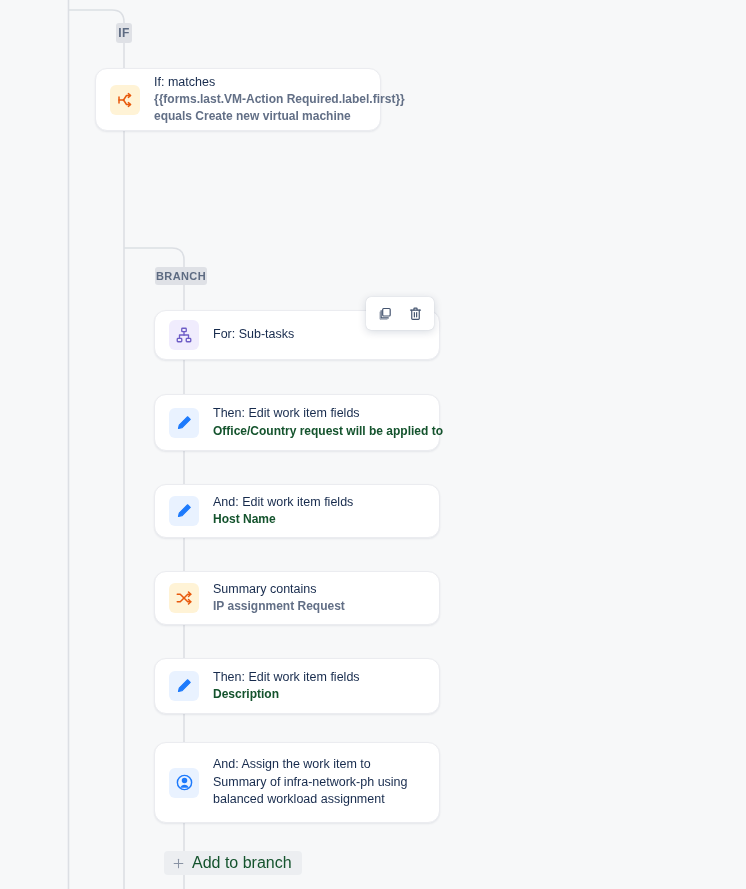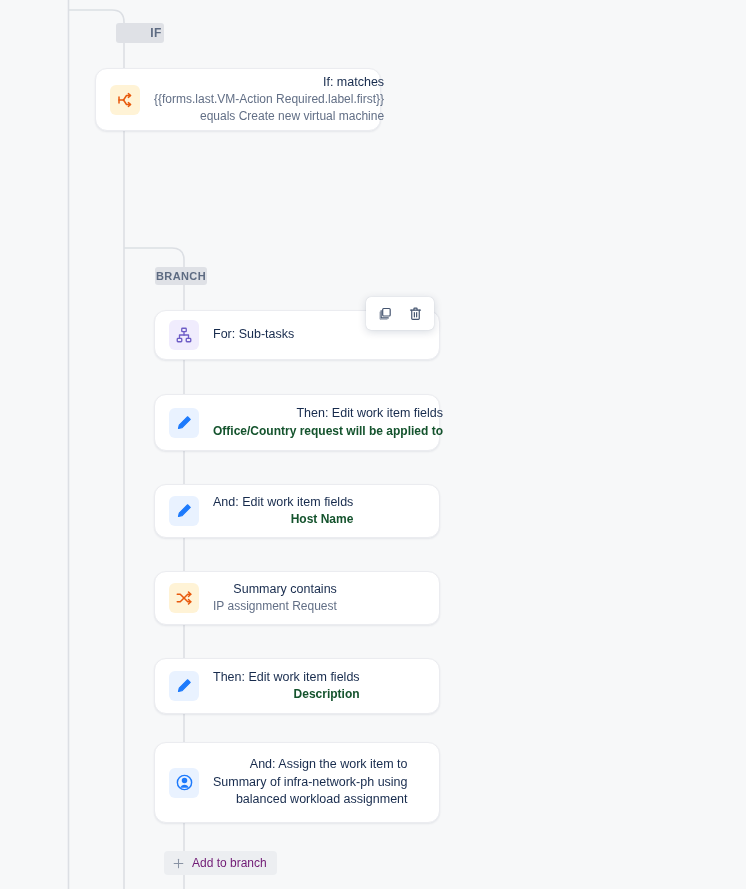--- a/index.html
+++ b/index.html
@@ -45,21 +45,20 @@
     align-items: center;
     justify-content: center;
     font-family: "Liberation Sans", sans-serif;
   }
   .badge-if {
     left: 116px;
     top: 23px;
     width: 16px;
     height: 20px;
     font-size: 12px;
-    padding-left: 32px;
   }
   .badge-branch {
     left: 155px;
     top: 267px;
     width: 52px;
     height: 18px;
     font-size: 11px;
   }
 
   
@@ -87,32 +86,31 @@
   }
   .icon-box.blue   { background: #e9f2ff; }
   .icon-box.orange { background: #fff3d6; }
   .icon-box.purple { background: #f0ecfd; }
 
   .card-text {
     display: flex;
     flex-direction: column;
     justify-content: center;
     line-height: 1.42;
-    text-align: right;
   }
   .card-title {
     font-size: 12.5px;
     color: #172b4d;
     font-weight: 400;
     white-space: nowrap;
   }
   .card-sub {
     font-size: 12px;
     color: #44546f;
-    font-weight: 400;
+    font-weight: 700;
     white-space: nowrap;
   }
   .card-sub.bold {
     font-weight: 700;
     color: #14532d;
   }
   .card-sub.muted {
     color: #626f86;
   }
 
@@ -169,22 +167,22 @@
   }
   #add-to-branch .plus {
     width: 14px;
     height: 14px;
     margin-right: 7px;
     display: flex;
     align-items: center;
     justify-content: center;
   }
   #add-to-branch .label {
-    font-size: 12px;
-    color: #701a75;
+    font-size: 16px;
+    color: #14532d;
     white-space: nowrap;
   }
 </style>
 </head>
 <body>
 
 <div id="canvas">
 
   <svg id="connectors" viewBox="0 0 746 889" width="746" height="889">
 

